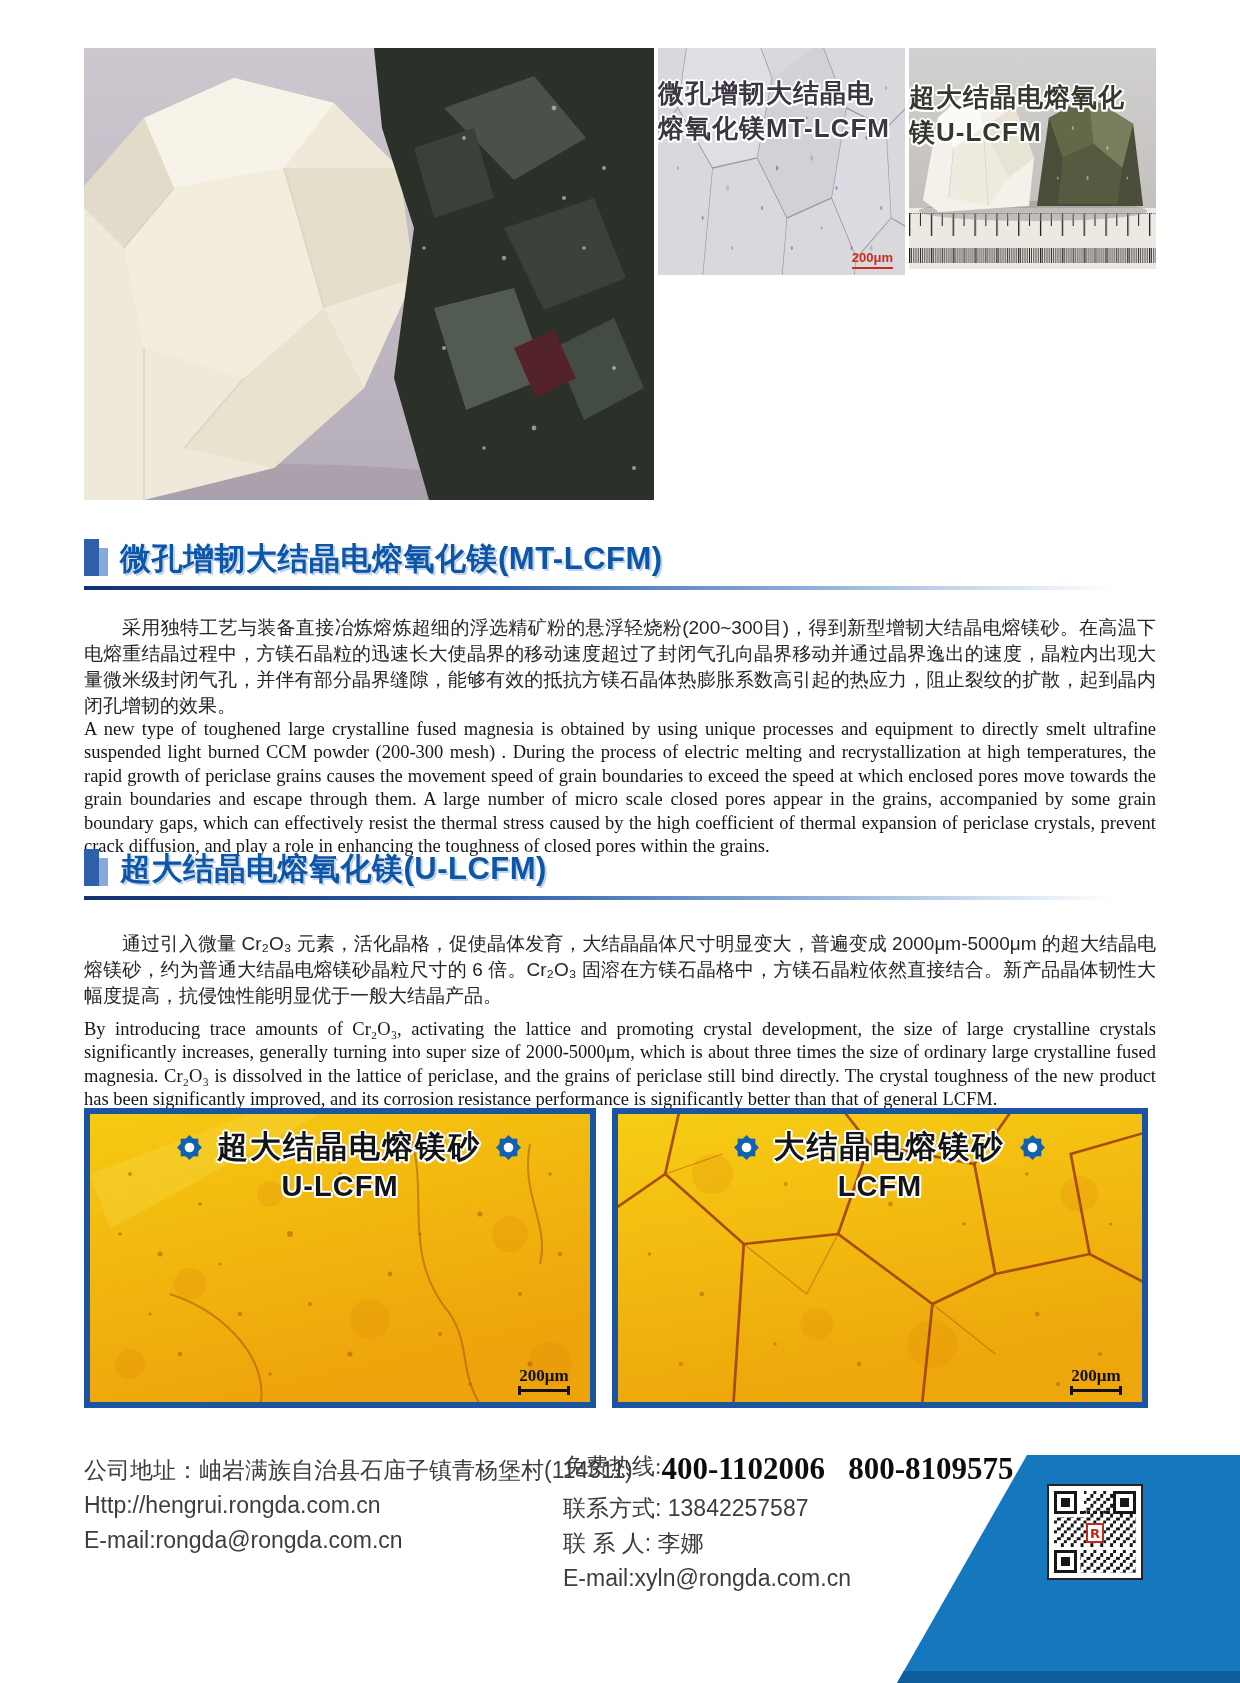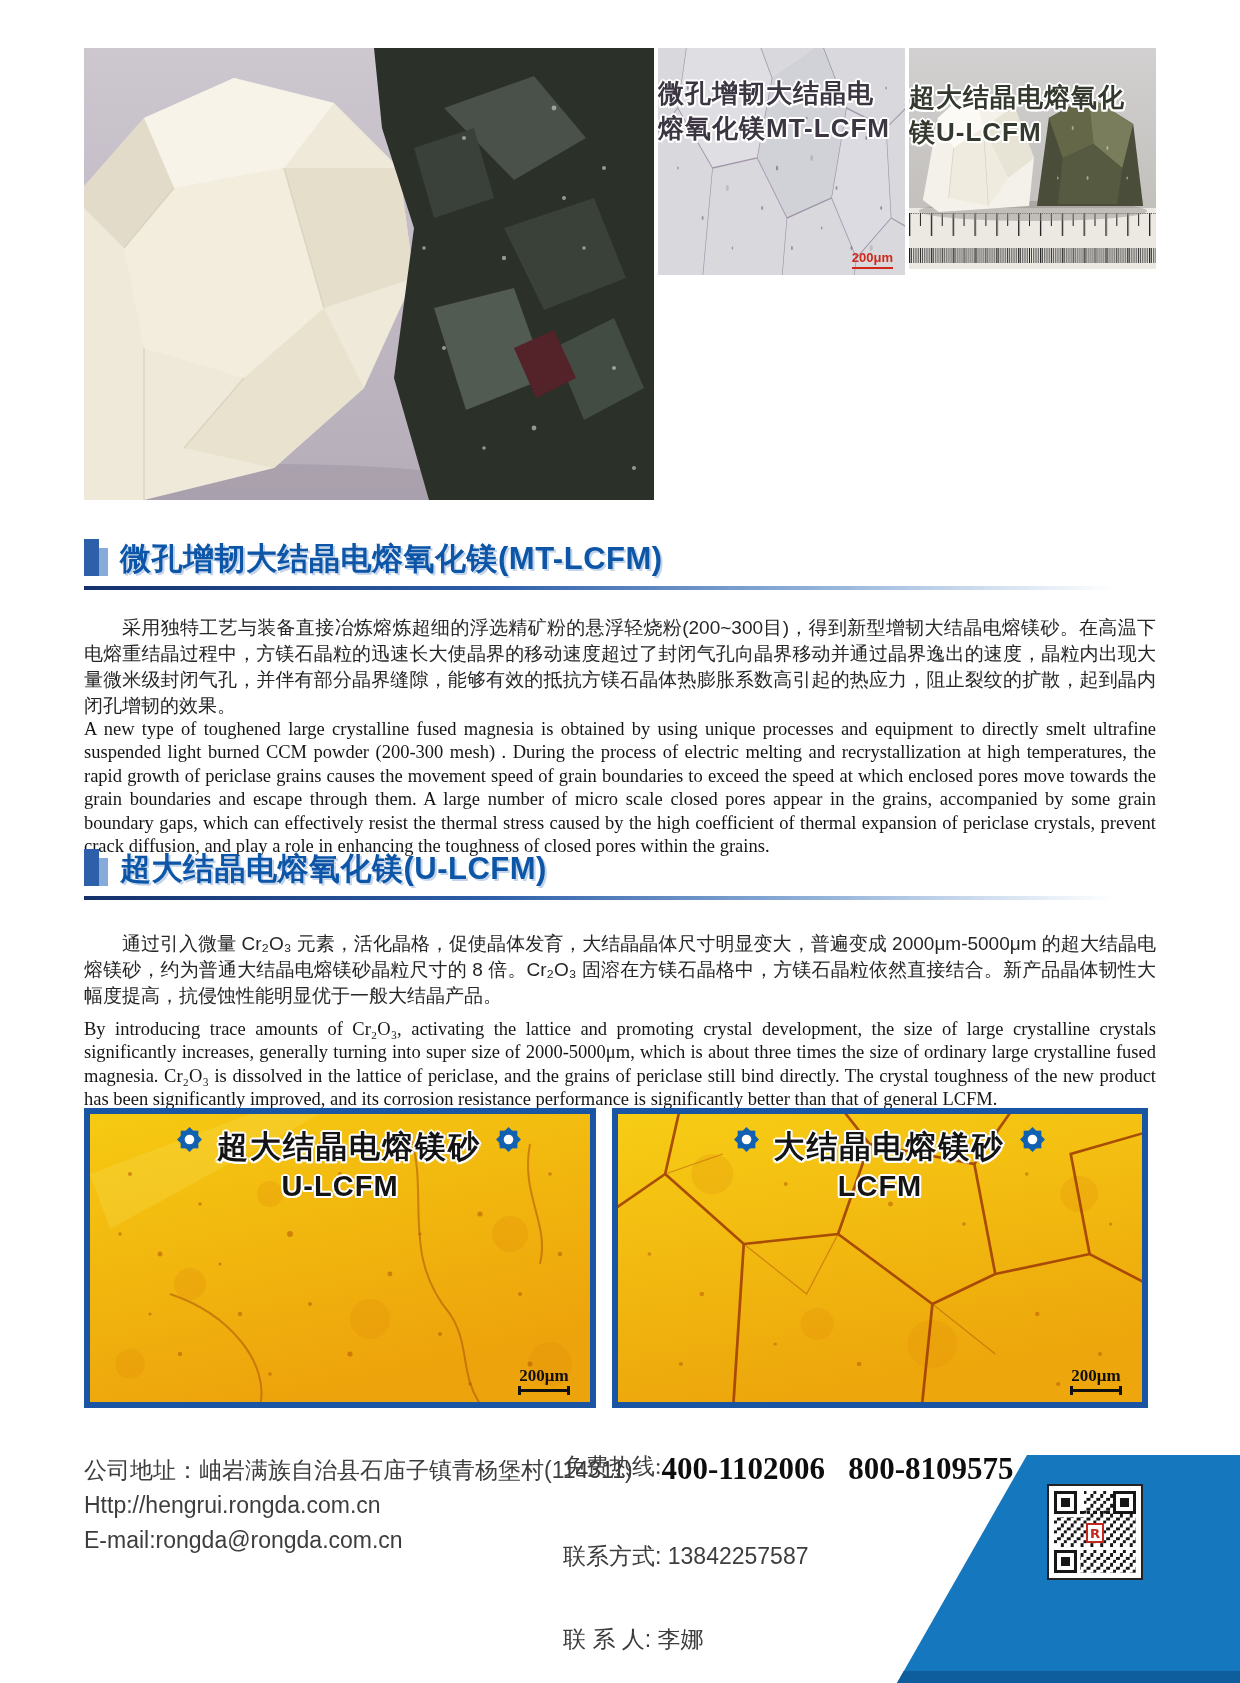--- a/index.html
+++ b/index.html
@@ -44,35 +44,35 @@
 
   
   .fig{position:absolute;top:1108px;height:300px;border:6px solid #1a55a4;box-sizing:border-box;
        overflow:hidden;background:#f2b90f;}
   #fig-left{left:84px;width:512px;}
   #fig-right{left:612px;width:536px;}
   .fig svg.bg{position:absolute;inset:0;width:100%;height:100%;display:block;}
   .fig-label{position:absolute;top:12px;left:0;right:0;text-align:center;color:#141414;font-weight:700;
     text-shadow:-2px 0 0 #fff,2px 0 0 #fff,0 -2px 0 #fff,0 2px 0 #fff,
       -1.5px -1.5px 0 #fff,1.5px -1.5px 0 #fff,-1.5px 1.5px 0 #fff,1.5px 1.5px 0 #fff;}
-  .fig-label .line1{display:flex;justify-content:center;gap:14px;font-size:31px;letter-spacing:2px;margin-left:18px;}
+  .fig-label .line1{display:flex;justify-content:center;align-items:center;gap:14px;font-size:31px;letter-spacing:2px;margin-left:18px;}
   .fig-label .line2{font-size:29px;letter-spacing:1px;margin-top:2px;}
   .gear{width:27px;height:27px;flex:none;}
   .fig-scale{position:absolute;right:20px;bottom:10px;text-align:center;color:#101010;font-weight:700;
              font-size:17px;font-family:"Liberation Serif",serif;}
   .fig-scale .bar{position:relative;width:52px;height:3px;background:#101010;margin:3px auto 0;}
   .fig-scale .bar::before,.fig-scale .bar::after{content:"";position:absolute;top:-3px;width:3px;height:9px;background:#101010;}
   .fig-scale .bar::before{left:0;} .fig-scale .bar::after{right:0;}
 
   
   .footer-left{position:absolute;left:84px;top:1453px;font-size:23px;color:#3d3d3d;line-height:35px;}
   .footer-right{position:absolute;left:563px;top:1451px;font-size:23px;color:#3d3d3d;}
   .hotline-row{display:flex;align-items:flex-start;height:40px;font-family:Liberation Serif, serif;}
   .hl-numbers{font-size:31px;font-weight:800;color:#0d0d0d;letter-spacing:0;white-space:pre;}
-  .fr-line{line-height:35px;margin-top:48px;}
+  .fr-line{line-height:35px;}
 
   
   .corner{position:absolute;left:850px;top:1440px;width:390px;height:243px;background:#1577bd;
           clip-path:polygon(177px 15px,390px 15px,390px 243px,47px 243px);}
   .corner .strip{position:absolute;left:0;top:231px;width:390px;height:12px;background:#0e5d9c;}
   .qr-box{position:absolute;left:197px;top:44px;width:96px;height:96px;background:#fff;
           border:2px solid #222;box-sizing:border-box;padding:5px;}
   .qr-box svg{width:100%;height:100%;display:block;}
 </style>
 </head>
@@ -243,21 +243,21 @@
     <div class="head-row">
       <div class="marker">
           <div class="m1"></div>
           <div class="m2"></div>
         </div>
       <div class="head-text">超大结晶电熔氧化镁(U-LCFM)</div>
     </div>
     <div class="head-underline"></div>
   </div>
 
-  <p class="para-cn" id="cn-2">通过引入微量 Cr₂O₃ 元素，活化晶格，促使晶体发育，大结晶晶体尺寸明显变大，普遍变成 2000μm-5000μm 的超大结晶电熔镁砂，约为普通大结晶电熔镁砂晶粒尺寸的 8 倍。Cr₂O₃ 固溶在方镁石晶格中，方镁石晶粒依然直接结合。新产品晶体韧性大幅度提高，抗侵蚀性能明显优于一般大结晶产品。</p>
+  <p class="para-cn" id="cn-2">通过引入微量 Cr₂O₃ 元素，活化晶格，促使晶体发育，大结晶晶体尺寸明显变大，普遍变成 2000μm-5000μm 的超大结晶电熔镁砂，约为普通大结晶电熔镁砂晶粒尺寸的 6 倍。Cr₂O₃ 固溶在方镁石晶格中，方镁石晶粒依然直接结合。新产品晶体韧性大幅度提高，抗侵蚀性能明显优于一般大结晶产品。</p>
   <p class="para-en" id="en-2">By introducing trace amounts of Cr₂O₃, activating the lattice and promoting crystal development, the size of large crystalline crystals significantly increases, generally turning into super size of 2000-5000μm, which is about three times the size of ordinary large crystalline fused magnesia. Cr₂O₃ is dissolved in the lattice of periclase, and the grains of periclase still bind directly. The crystal toughness of the new product has been significantly improved, and its corrosion resistance performance is significantly better than that of general LCFM.</p>
 
   <figure class="fig" id="fig-left" style="margin:0;">
     <svg class="bg" viewBox="0 0 500 288" preserveAspectRatio="none">
       <defs>
         <linearGradient id="obgA" x1="0" y1="0" x2="0.4" y2="1">
           <stop offset="0" stop-color="#f6ca12"></stop>
             <stop offset="1" stop-color="#eda30b"></stop>
         </linearGradient>
       </defs>

